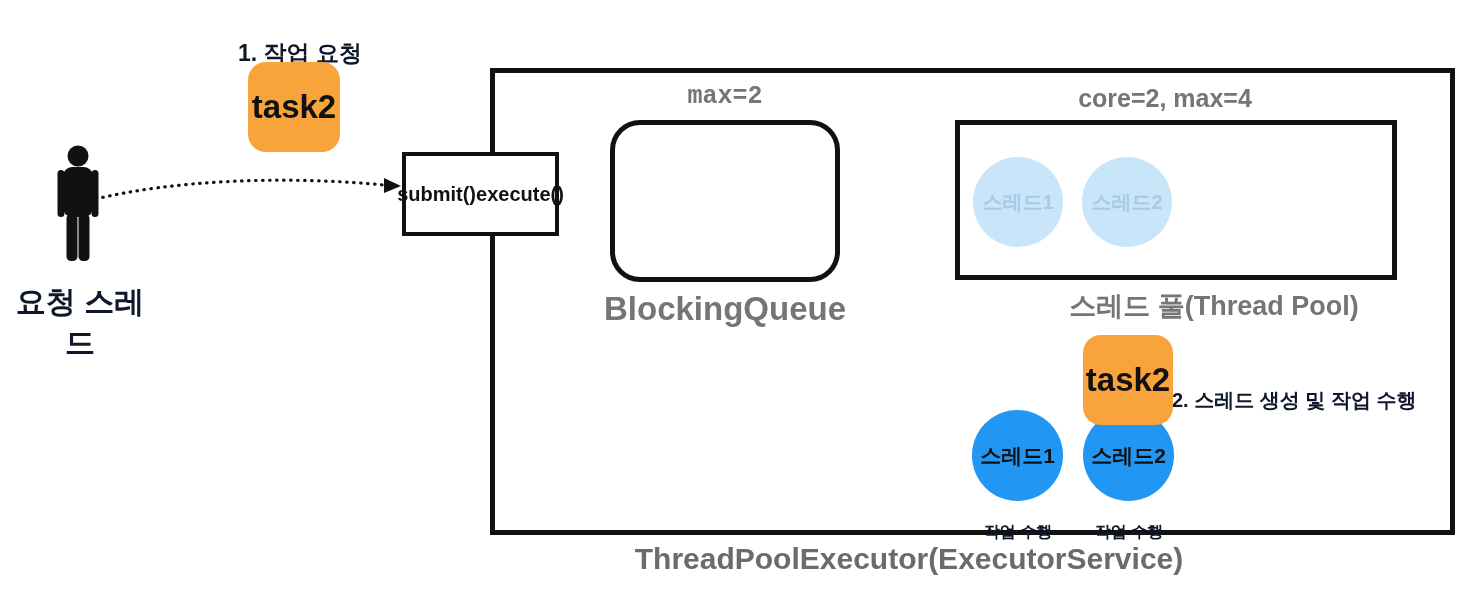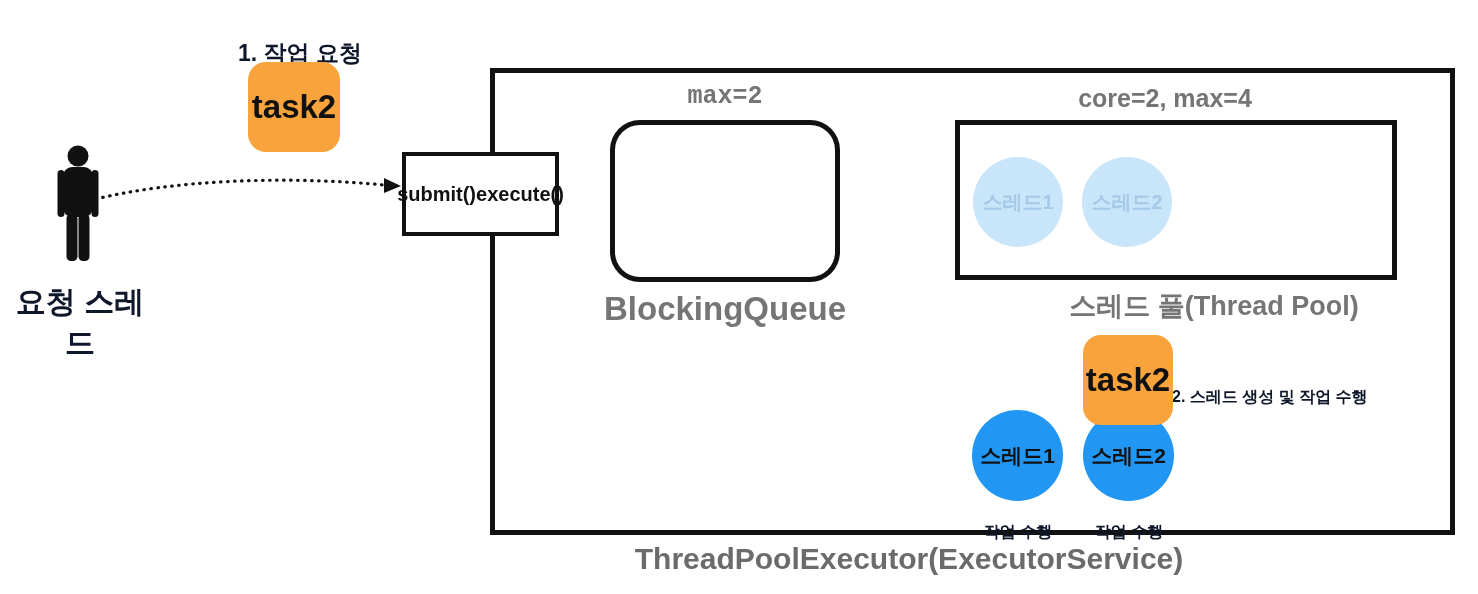--- a/index.html
+++ b/index.html
@@ -7,21 +7,21 @@
     position:relative;width:1478px;height:594px;background:#ffffff;overflow:hidden;
     font-family:"Liberation Sans","DejaVu Sans",sans-serif;
   }
   .abs{position:absolute;}
   .center{text-align:center;}
   .black-label{color:#0f172a;font-weight:bold;margin-top:20px;}
   .gray-label{color:#757575;font-weight:bold;}
 
   
   .step1-label{left:200px;top:18px;width:200px;font-size:23px;}
-  .step2-label{left:1172px;top:367px;font-size:16px;white-space:nowrap;}
+  .step2-label{left:1172px;top:367px;font-size:20px;white-space:nowrap;}
 
   
   .task-box{
     width:90px;height:90px;border-radius:18px;background:#F8A33B;
     display:flex;align-items:center;justify-content:center;
     color:#111111;font-weight:bold;font-size:33px;z-index:6;
   }
   .task-request{left:248px;top:62px;width:92px;}
   .run-task-1{left:973px;top:335px;}
   .run-task-2{left:1083px;top:335px;}

